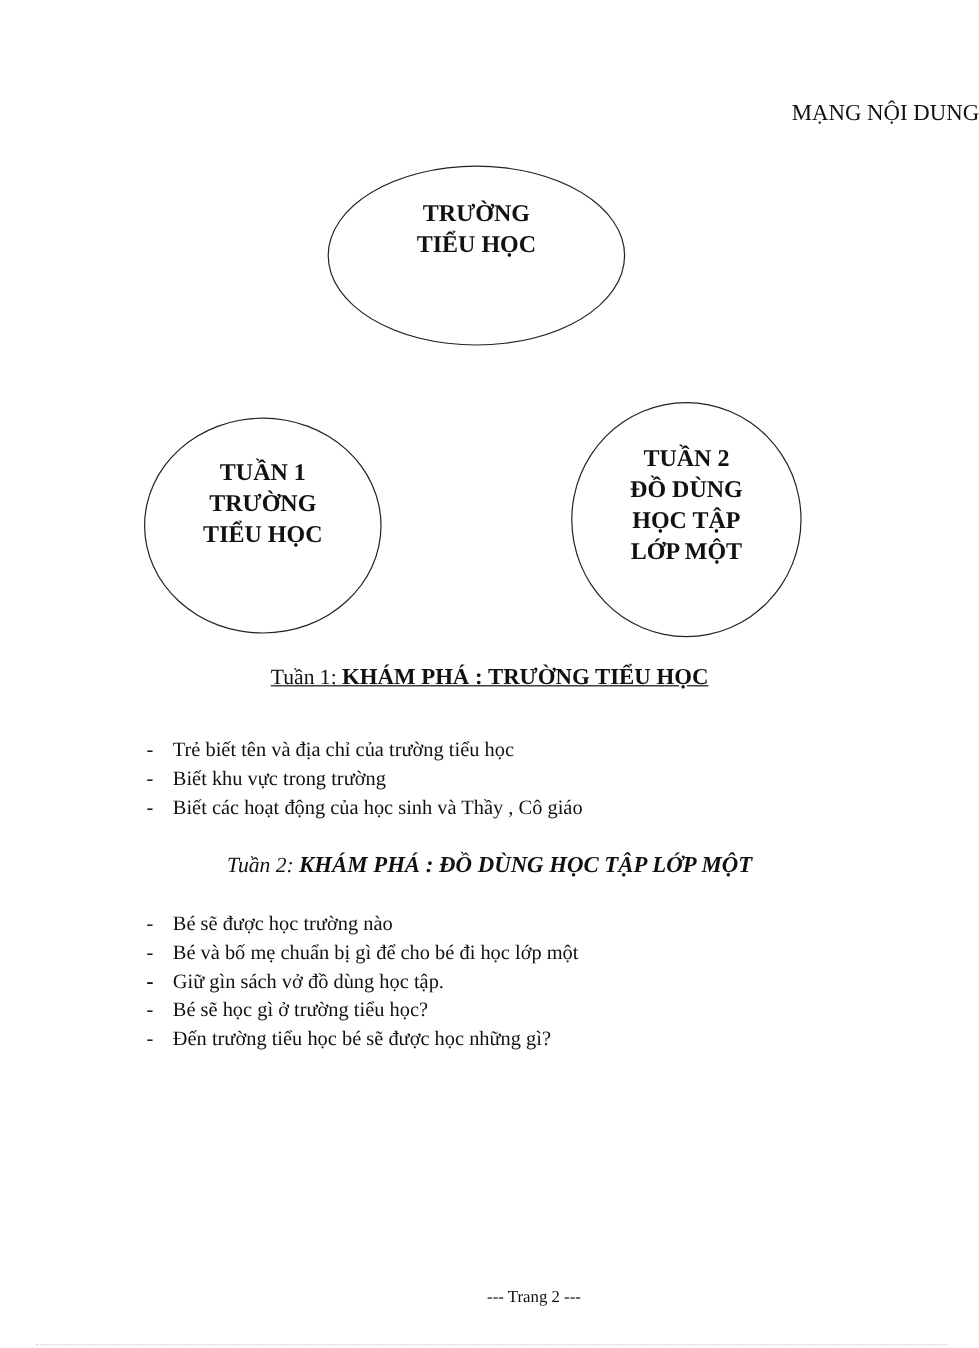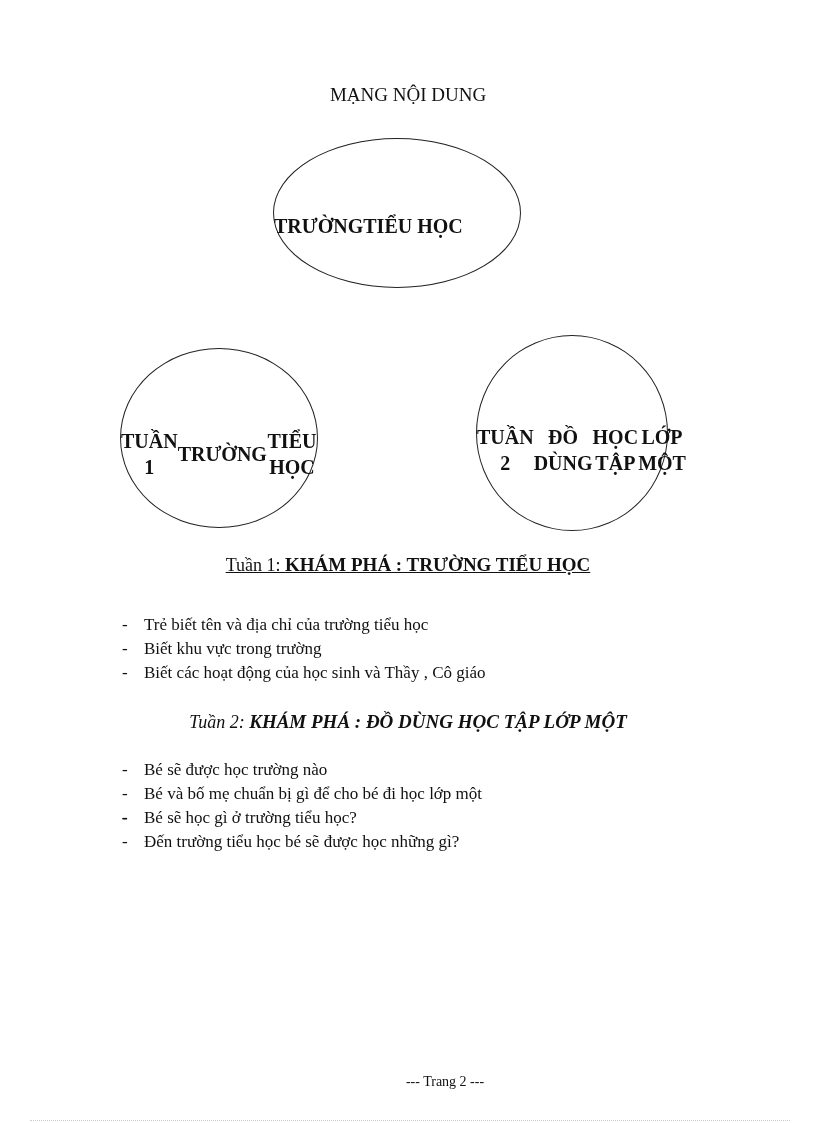--- a/index.html
+++ b/index.html
@@ -1,21 +1,21 @@
 <!DOCTYPE html>
 <html><head>
 <meta charset="utf-8">
 <style>
   html, body { margin: 0; padding: 0; background: #ffffff; }
   body { width: 816px; height: 1123px; position: relative; overflow: hidden;
          font-family: "Liberation Serif", "DejaVu Serif", serif; color: #111; }
   .abs { position: absolute; }
-  .title { left: 0; width: 816px; top: 84px; text-align: center; font-size: 19px; }
+  .title { left: 0; width: 816px; top: 84px; text-align: right; font-size: 19px; }
   .ellipse { position: absolute; border: 1.3px solid #222; border-radius: 50%; box-sizing: border-box;
-             display: flex; flex-direction: row; align-items: center; }
+             display: flex; flex-direction: column; align-items: center; }
   .ell-text { font-weight: bold; font-size: 20px; line-height: 26px; text-align: center; }
   .heading { left: 0; width: 816px; text-align: center; font-size: 18px; }
   .heading b { font-size: 19px; }
   ul.list { position: absolute; left: 122px; margin: 0; padding: 0; list-style: none; font-size: 17px; line-height: 24px; }
   ul.list li { position: relative; padding-left: 22px; white-space: nowrap; }
   ul.list li .dash { position: absolute; left: 0; top: 0; }
   .footer { left: 0; width: 816px; top: 1074px; text-align: center; font-size: 14px; padding-left: 37px; }
   .dotline { left: 30px; width: 760px; top: 1120px; border-top: 1px dotted #ccc; }
 </style>
 </head>
@@ -52,19 +52,19 @@
 </ul>
 
 <div class="abs heading" style="top:711px;font-style:italic;">
   <span>Tuần 2: </span><b>KHÁM PHÁ : ĐỒ DÙNG HỌC TẬP LỚP MỘT</b>
 </div>
 
 <ul class="list" style="top:758px;">
   <li><span class="dash">-</span><span>Bé sẽ được học trường nào</span></li>
   <li><span class="dash">-</span><span>Bé và bố mẹ chuẩn bị gì để cho bé đi học lớp một</span></li>
   <li><span class="dash">-</span></li>
-  <li><span class="dash">-</span></li>
+  <li><span class="dash">-</span><span>Giữ gìn sách vở đồ dùng học tập.</span></li>
   <li><span class="dash">-</span><span>Bé sẽ học gì ở trường tiểu học?</span></li>
   <li><span class="dash">-</span><span>Đến trường tiểu học bé sẽ được học những gì?</span></li>
 </ul>
 
 <div class="abs footer">--- Trang  2  ---</div>
 <div class="abs dotline"></div>
 
 </body></html>

